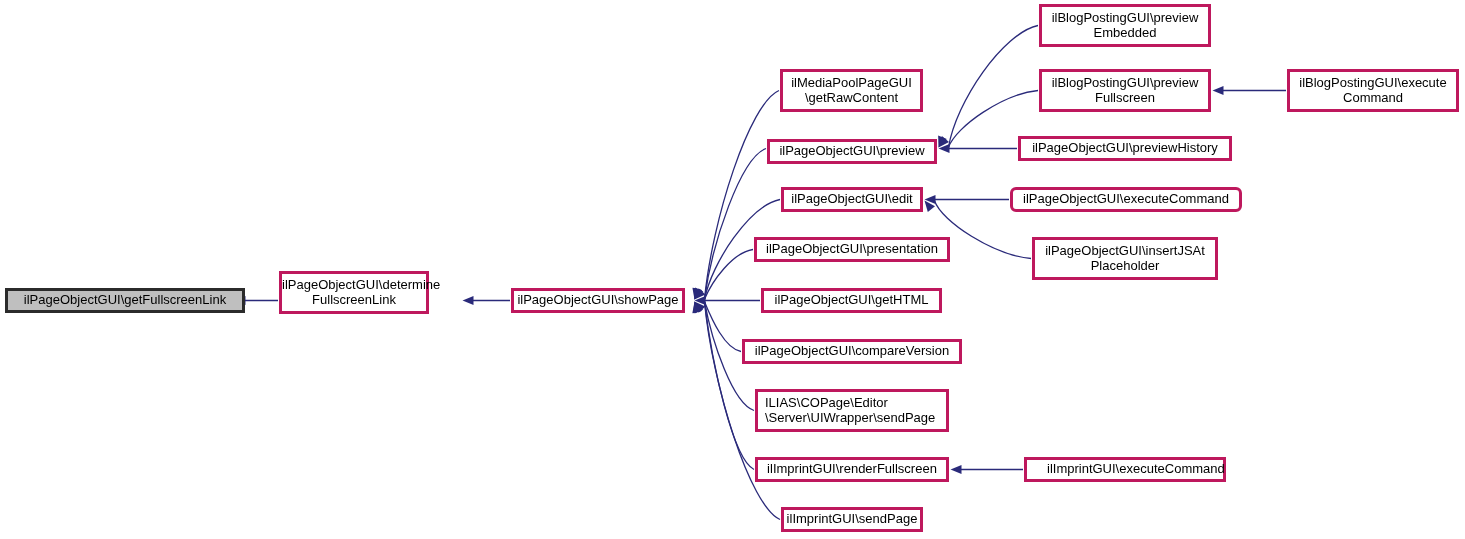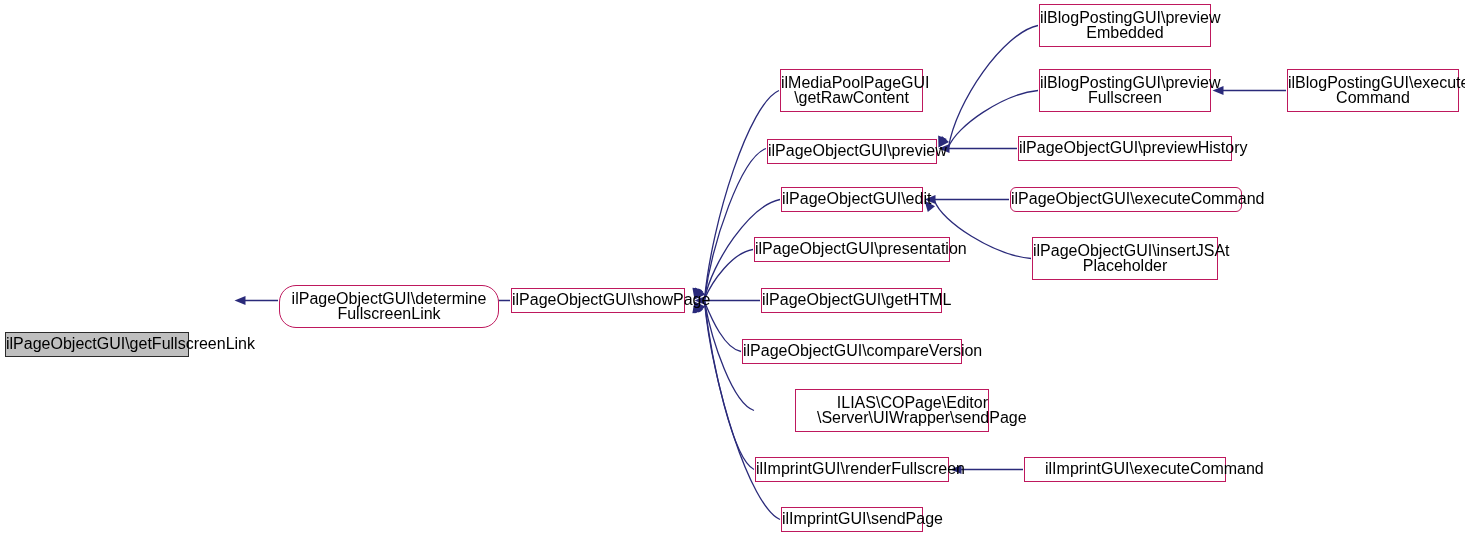--- a/index.html
+++ b/index.html
@@ -22,41 +22,40 @@
     position: absolute;
     left: 0;
     top: 0;
     width: 1465px;
     height: 539px;
     pointer-events: none;
   }
   .node {
     position: absolute;
     box-sizing: border-box;
-    border: 1px solid #be185d;
+    border: 3px solid #be185d;
     background: #ffffff;
     color: #000000;
-    font-size: 16px;
+    font-size: 13px;
     line-height: 14.5px;
     display: flex;
     align-items: center;
     justify-content: center;
     text-align: center;
     white-space: pre-line;
     z-index: 2;
   }
   .node.highlight {
     background: #bfbfbf;
     border-color: #2b2b2b;
   }
   .node.leftalign {
     justify-content: flex-start;
-    text-align: right;
-    padding-left: 21px;
-    margin-left: 40px;
+    text-align: left;
+    padding-left: 7px;
   }
   .node-label {
     display: block;
     width: 100%;
   }
 </style>
 </head>
 <body>
 
 <div id="canvas">
@@ -92,22 +91,22 @@
       <path d="M 1009 199.5 L 934 199.5" fill="none" stroke="#2a2a7a" stroke-width="1.3"></path>
       <polygon points="924.5,199.5 935.5,194.9 935.5,204.1" fill="#2a2a7a"></polygon>
       <path d="M 1031 258.5 C 993.55 254.96, 942 221.92000000000002, 934.5 200.7" fill="none" stroke="#2a2a7a" stroke-width="1.3"></path>
       <polygon points="924.5,200.5 934.9735616244949,206.1977633241394 927.7995691065465,211.9574361753022" fill="#2a2a7a"></polygon>
       <path d="M 1286 90.5 L 1222 90.5" fill="none" stroke="#2a2a7a" stroke-width="1.3"></path>
       <polygon points="1212.5,90.5 1223.5,85.9 1223.5,95.1" fill="#2a2a7a"></polygon>
       <path d="M 1023 469.5 L 960 469.5" fill="none" stroke="#2a2a7a" stroke-width="1.3"></path>
       <polygon points="950.5,469.5 961.5,464.9 961.5,474.1" fill="#2a2a7a"></polygon>
     </svg>
   <div id="nodes-layer">
-      <div class="node highlight" style="left: 5px; top: 288px; width: 184px; height: 25px; margin-top: 44px;"><span class="node-label">ilPageObjectGUI\getFullscreenLink</span></div>
-      <div class="node" style="left: 279px; top: 285px; width: 220px; height: 43px; border-radius: 17px;"><span class="node-label">ilPageObjectGUI\determine
+      <div class="node highlight" style="left: 5px; top: 288px; width: 240px; height: 25px;"><span class="node-label">ilPageObjectGUI\getFullscreenLink</span></div>
+      <div class="node" style="left: 279px; top: 271px; width: 150px; height: 43px;"><span class="node-label">ilPageObjectGUI\determine
 FullscreenLink</span></div>
       <div class="node" style="left: 511px; top: 288px; width: 174px; height: 25px;"><span class="node-label">ilPageObjectGUI\showPage</span></div>
       <div class="node" style="left: 780px; top: 69px; width: 143px; height: 43px;"><span class="node-label">ilMediaPoolPageGUI
 \getRawContent</span></div>
       <div class="node" style="left: 767px; top: 139px; width: 170px; height: 25px;"><span class="node-label">ilPageObjectGUI\preview</span></div>
       <div class="node" style="left: 781px; top: 187px; width: 142px; height: 25px;"><span class="node-label">ilPageObjectGUI\edit</span></div>
       <div class="node" style="left: 754px; top: 237px; width: 196px; height: 25px;"><span class="node-label">ilPageObjectGUI\presentation</span></div>
       <div class="node" style="left: 761px; top: 288px; width: 181px; height: 25px;"><span class="node-label">ilPageObjectGUI\getHTML</span></div>
       <div class="node" style="left: 742px; top: 339px; width: 220px; height: 25px;"><span class="node-label">ilPageObjectGUI\compareVersion</span></div>
       <div class="node leftalign" style="left: 755px; top: 389px; width: 194px; height: 43px;"><span class="node-label">ILIAS\COPage\Editor

